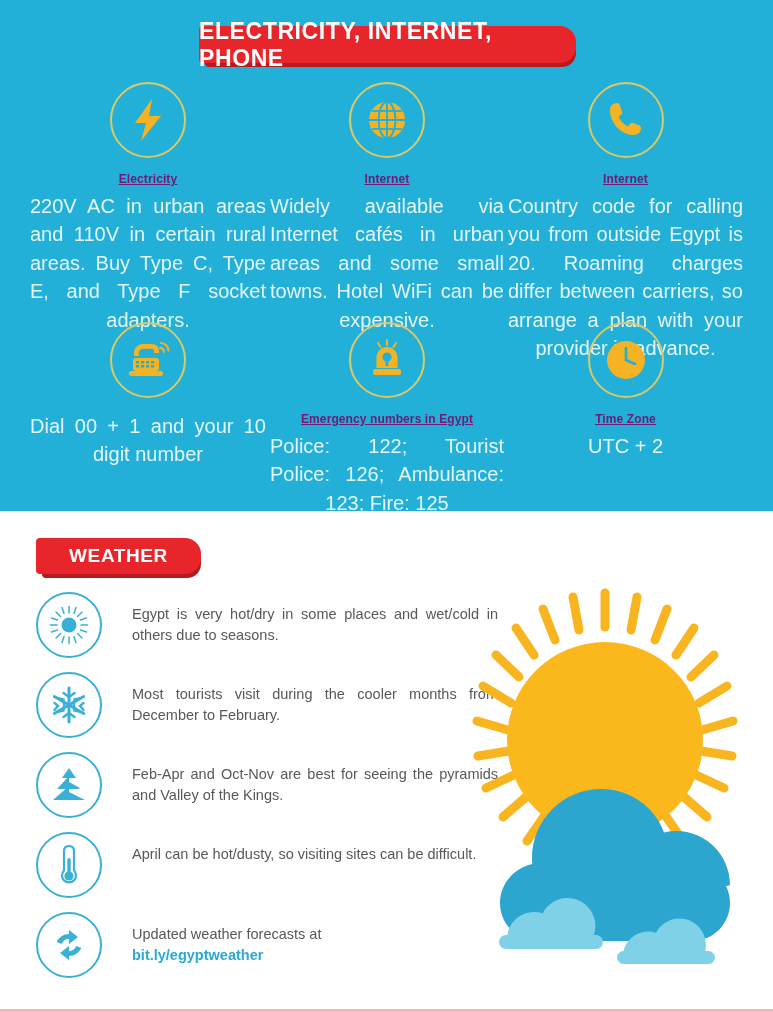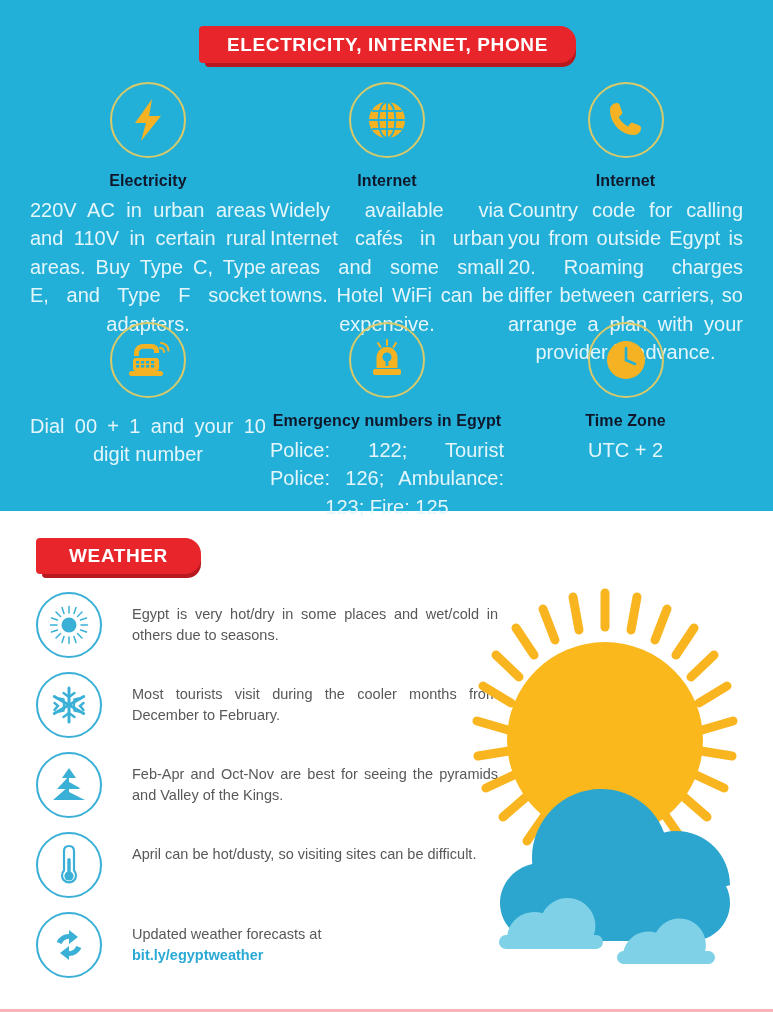--- a/index.html
+++ b/index.html
@@ -22,37 +22,37 @@
     background: #e8252a;
     border-radius: 4px 16px 16px 4px;
     display: flex; align-items: center; justify-content: center;
     color: #fff;
     font-weight: bold;
     letter-spacing: 0.6px;
   }
   .ribbon-shadow {
     position:absolute; background:#b8191f; border-radius:4px 14px 14px 4px;
   }
-  .ribbon-top { left: 199px; top: 26px; width: 377px; height: 37px; font-size: 19px; }
+  .ribbon-top { left: 199px; top: 26px; width: 377px; height: 37px; font-size: 23px; }
   .ribbon-top-sh { left: 205px; top: 34px; width: 371px; height: 33px; }
 
   .ribbon-weather { left: 36px; top: 538px; width: 165px; height: 36px; font-size: 19px; text-align: right; }
   .ribbon-weather-sh { left: 42px; top: 546px; width: 159px; height: 32px; }
 
   
   .card { position: absolute; text-align: center; }
   .icon-ring {
     width: 76px; height: 76px; border-radius: 50%;
     border: 2.5px solid #d8c96a;
     margin: 0 auto 14px auto;
     display: flex; align-items: center; justify-content: center;
   }
   .card-title {
-    color: #0f172a; font-weight: bold; font-size: 16px;
-    margin-bottom: 6px; letter-spacing: .1px;
+    color: #701a75; font-weight: bold; font-size: 12px;
+    margin-bottom: 6px; letter-spacing: .1px; text-decoration: underline;
   }
   .card-body {
     color: #e4f6fb; font-size: 20px; line-height: 1.42;
     text-align: justify; text-align-last: center;
   }
 
   
   .col1 { left: 30px;  width: 236px; }
   .col2 { left: 270px; width: 234px; }
   .col3 { left: 508px; width: 235px; }

